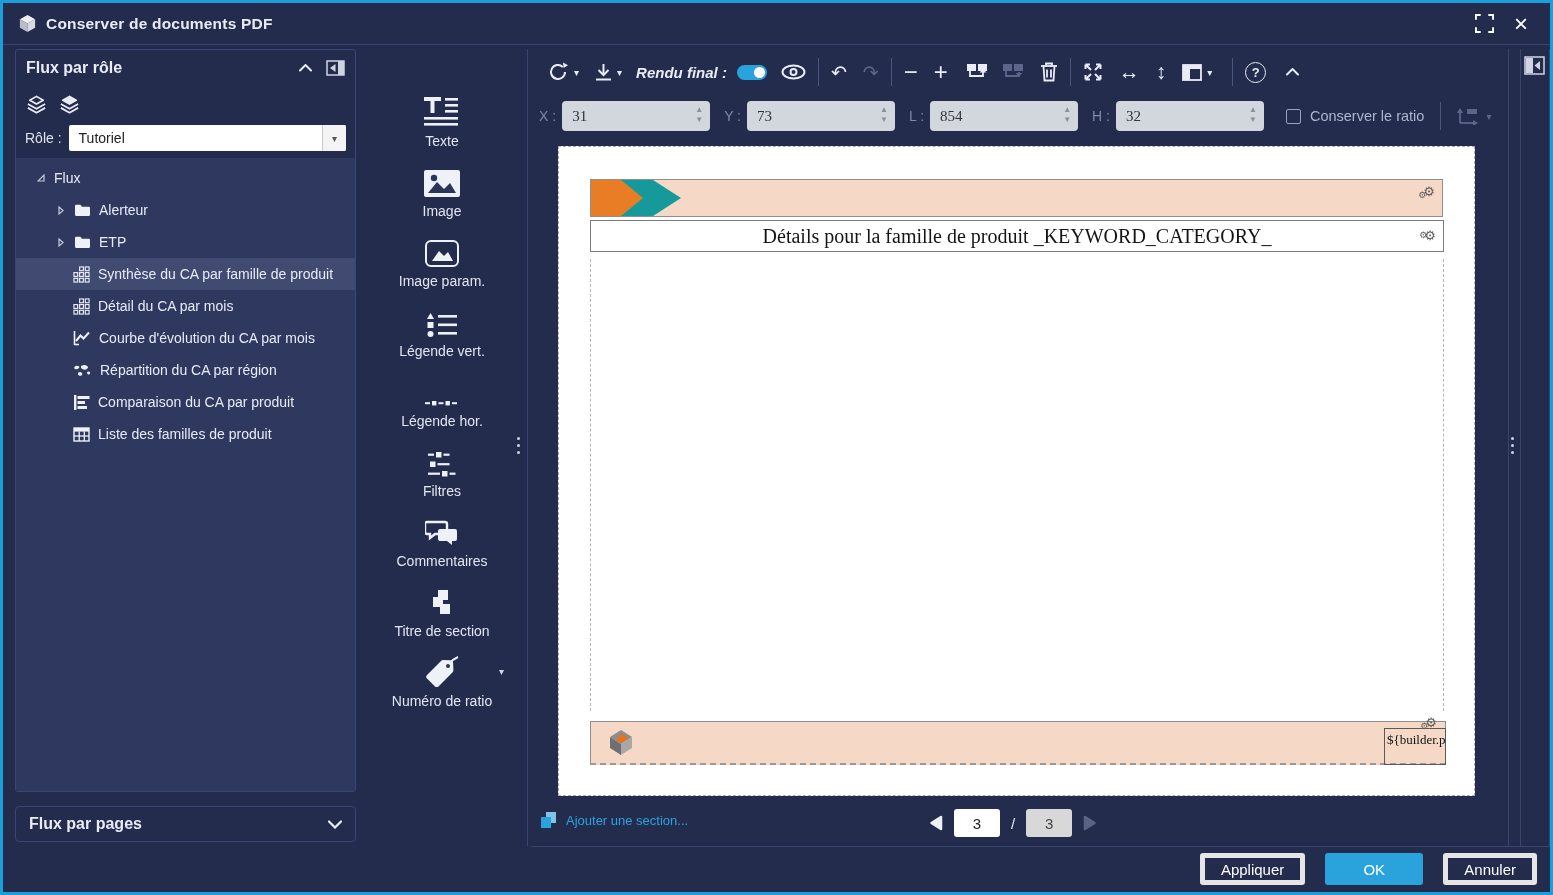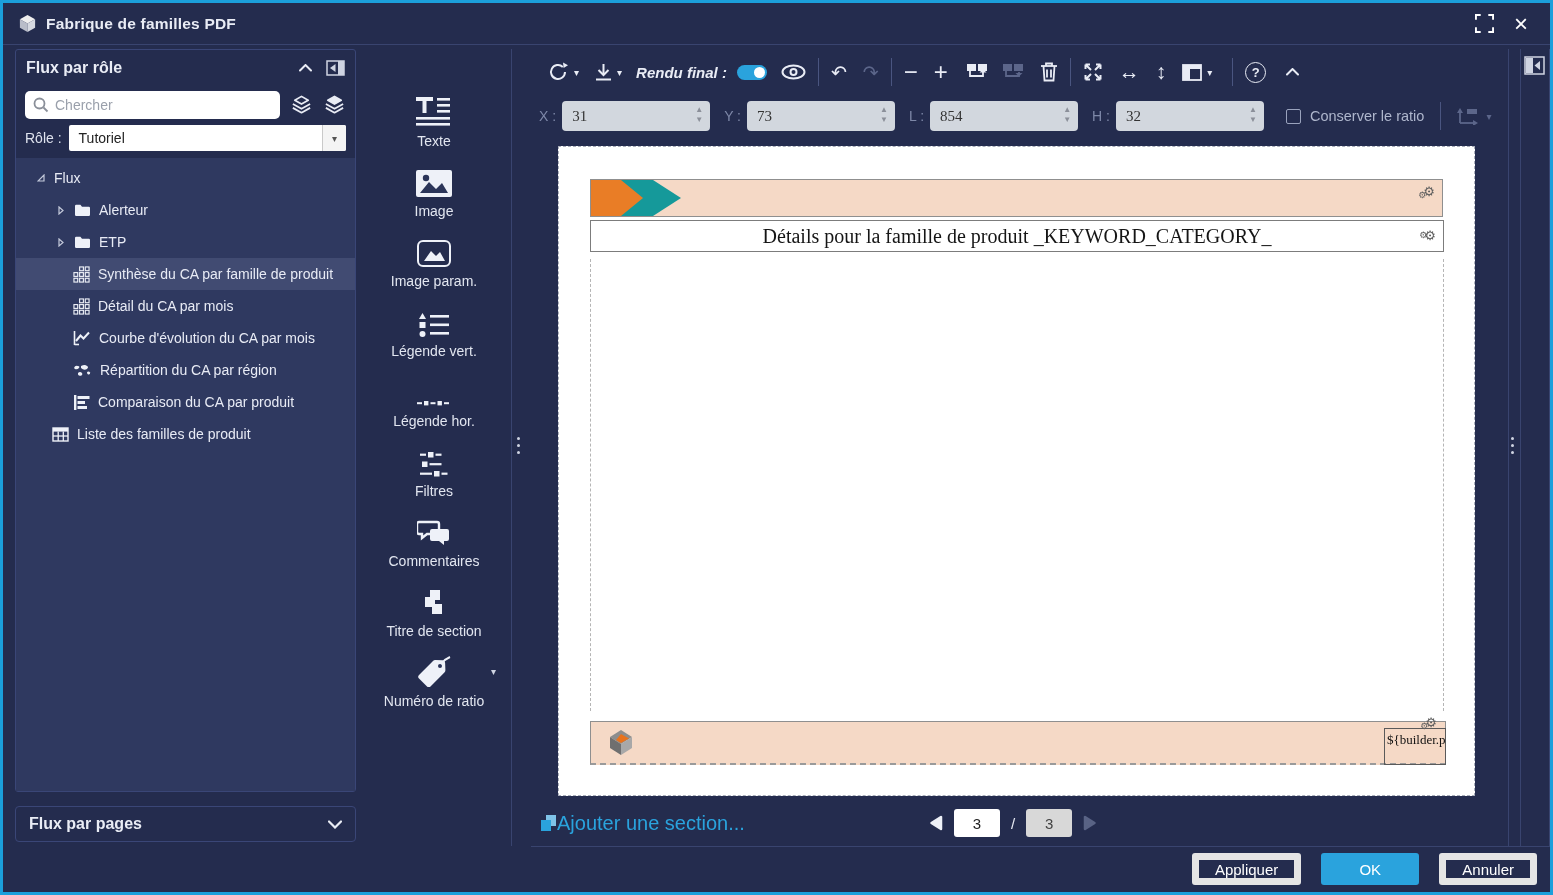--- a/index.html
+++ b/index.html
@@ -38,21 +38,21 @@
   .lp-tree { flex:1; background:#2f3960; padding-top:4px; font-size:14px; overflow:hidden; }
   .t-row { height:32px; display:flex; align-items:center; gap:8px; color:#e8ebf5; cursor:pointer; }
   .t-row.sel { background:#414b72; }
   .t-caret { width:10px; display:flex; justify-content:center; }
   .lp-pages { position:absolute; left:12px; top:803px; width:341px; height:36px;
     border:1px solid #3a4677; border-radius:4px; display:flex; align-items:center;
     justify-content:space-between; padding:0 13px; cursor:pointer; }
   .lp-pages .hd { font-weight:bold; font-size:16px; }
 
   
-  .tools { position:absolute; left:354px; top:46px; width:155px; height:797px; border-right:1px solid #39446f; }
+  .tools { position:absolute; left:354px; top:46px; width:171px; height:797px; border-right:1px solid #39446f; }
   .tools-inner { padding-top:30px; display:flex; flex-direction:column; align-items:center; }
   .tool { width:160px; height:70px; display:flex; flex-direction:column; align-items:center;
     justify-content:flex-end; cursor:pointer; position:relative; }
   .tool .tl { font-size:14px; color:#e2e6f0; margin-top:6px; }
   .tool .dd { position:absolute; right:18px; bottom:32px; color:#cfd4e2; font-size:10px; }
   .drag-dots { position:absolute; display:flex; flex-direction:column; gap:4px; }
   .drag-dots i { width:3px; height:3px; border-radius:50%; background:#cfd4e2; }
   .dots-left { left:514px; top:434px; }
   .dots-right { left:1508px; top:434px; }
 
@@ -96,54 +96,54 @@
     background:#f5d9c6; border:1px solid #8f8f8f; border-bottom:2px dashed #9a9a9a; }
   .gears { position:absolute; color:#5f5f5f; line-height:1; }
   .gears .g1 { font-size:13px; }
   .gears .g2 { font-size:9px; position:absolute; left:-5px; top:8px; }
   .footer-field { position:absolute; right:-1px; bottom:-2px; width:62px; height:37px;
     border:1px solid #5a5a5a; overflow:hidden; font-family:"Liberation Serif", serif;
     font-size:13px; color:#111; padding:3px 2px; white-space:nowrap; }
 
   
   .bottombar { position:absolute; left:528px; top:800px; width:977px; height:43px; }
-  .add-section { position:absolute; left:10px; top:9px; display:flex; align-items:center; 
-    color:#2aa3dd; font-size:20px; cursor:pointer; }
+  .add-section { position:absolute; left:10px; top:9px; display:flex; align-items:center; gap:9px;
+    color:#2aa3dd; font-size:13px; cursor:pointer; }
   .pagenav { position:absolute; left:398px; top:6px; display:flex; align-items:center; gap:11px; }
   .pg-box { width:46px; height:28px; border-radius:3px; display:flex; align-items:center; justify-content:center; font-size:15px; }
   .pg-cur { background:#fff; color:#222; border:none; text-align:center; font-family:inherit; outline:none; }
   .pg-tot { background:#d8d8d8; color:#444; }
   .pg-slash { color:#e9ecf5; font-size:15px; }
   .hline { position:absolute; left:528px; top:843px; width:1019px; height:1px; background:#39446f; }
   .vline { position:absolute; width:1px; background:#39446f; }
 
   
   .rs-collapse { position:absolute; left:1521px; top:53px; cursor:pointer; }
 
   
   .actions { position:absolute; right:13px; top:850px; display:flex; gap:8px; }
-  .btn { min-width:84px; height:32px; border-radius:3px; border:7px solid #e5e5e5;
+  .btn { min-width:84px; height:32px; border-radius:3px; border:5px solid #e5e5e5;
     background:transparent; color:#fff; font-size:15px; font-family:inherit;
     display:flex; align-items:center; justify-content:center; padding:0 16px; cursor:pointer; }
   .btn.primary { background:#2aa3dd; border-color:#2aa3dd; width:98px; margin:0 12px 0 12px; }
 </style>
 </head>
 <body>
 
 <div class="window">
 
   <div class="titlebar">
     <span>
       <svg width="19" height="19" viewBox="0 0 20 20">
           <polygon points="10,1 18,5.5 10,10 2,5.5" fill="#efefef"></polygon>
           <polygon points="2,5.5 10,10 10,19 2,14.5" fill="#b9bdc9"></polygon>
           <polygon points="18,5.5 10,10 10,19 18,14.5" fill="#d6d9e1"></polygon>
         </svg>
     </span>
-    <span class="title">Fabrique de familles PDF</span>
+    <span class="title">Conserver de documents PDF</span>
     <span class="spacer"></span>
     <span class="tb-btn">
       <svg width="19" height="19" viewBox="0 0 20 20" stroke="#fff" stroke-width="2" fill="none">
           <path d="M1 6 V1 H6"></path>
           <path d="M14 1 H19 V6"></path>
           <path d="M19 14 V19 H14"></path>
           <path d="M6 19 H1 V14"></path>
         </svg>
     </span>
     <span class="tb-btn close-x">×</span>
@@ -159,29 +159,20 @@
       </span>
       <span class="ti">
         <svg width="19" height="16" viewBox="0 0 19 16">
             <rect x="1" y="1" width="17" height="14" fill="none" stroke="#cfd4e2" stroke-width="1.5"></rect>
             <rect x="12" y="1" width="6" height="14" fill="#cfd4e2"></rect>
             <polygon points="9.5,4 9.5,12 4,8" fill="#cfd4e2"></polygon>
           </svg>
       </span>
     </div>
     <div class="lp-search">
-      <span class="search-wrap">
-        <span class="search-ic">
-          <svg width="16" height="16" viewBox="0 0 16 16" fill="none" stroke="#8a8f99" stroke-width="1.8">
-              <circle cx="6.5" cy="6.5" r="5"></circle>
-              <line x1="10.5" y1="10.5" x2="14.5" y2="14.5"></line>
-            </svg>
-        </span>
-        <input placeholder="Chercher" style="">
-      </span>
       <span class="ti">
         <svg width="23" height="20" viewBox="0 0 24 20" fill="none" stroke="#e9ecf5" stroke-width="1.8" stroke-linejoin="round">
             <polygon points="12,1 19,5 12,9 5,5"></polygon>
             <polyline points="3,9 12,14 21,9"></polyline>
             <polyline points="3,13 12,18 21,13"></polyline>
           </svg>
       </span>
       <span class="ti">
         <svg width="23" height="20" viewBox="0 0 24 20" fill="none" stroke="#e9ecf5" stroke-width="1.8" stroke-linejoin="round">
             <polygon points="12,1 19,5 12,9 5,5" fill="#e9ecf5"></polygon>
@@ -287,21 +278,21 @@
         <span>
           <svg width="17" height="15" viewBox="0 0 17 15" fill="#eef1f8">
               <rect x="1" y="0" width="2.4" height="15"></rect>
               <rect x="4.5" y="1" width="12" height="3"></rect>
               <rect x="4.5" y="6" width="7.5" height="3"></rect>
               <rect x="4.5" y="11" width="9.5" height="3"></rect>
             </svg>
         </span>
         <span>Comparaison du CA par produit</span>
       </div>
-      <div class="t-row" style="padding-left:36px">
+      <div class="t-row" style="padding-left:57px">
         <span>
           <svg width="17" height="15" viewBox="0 0 17 15">
               <rect x="1" y="1" width="15" height="13" fill="none" stroke="#eef1f8" stroke-width="1.4"></rect>
               <rect x="1" y="1" width="15" height="3.6" fill="#eef1f8"></rect>
               <line x1="6.2" y1="4.5" x2="6.2" y2="14" stroke="#eef1f8" stroke-width="1.3"></line>
               <line x1="11.3" y1="4.5" x2="11.3" y2="14" stroke="#eef1f8" stroke-width="1.3"></line>
               <line x1="1" y1="9" x2="16" y2="9" stroke="#eef1f8" stroke-width="1.3"></line>
             </svg>
         </span>
         <span>Liste des familles de produit</span>

